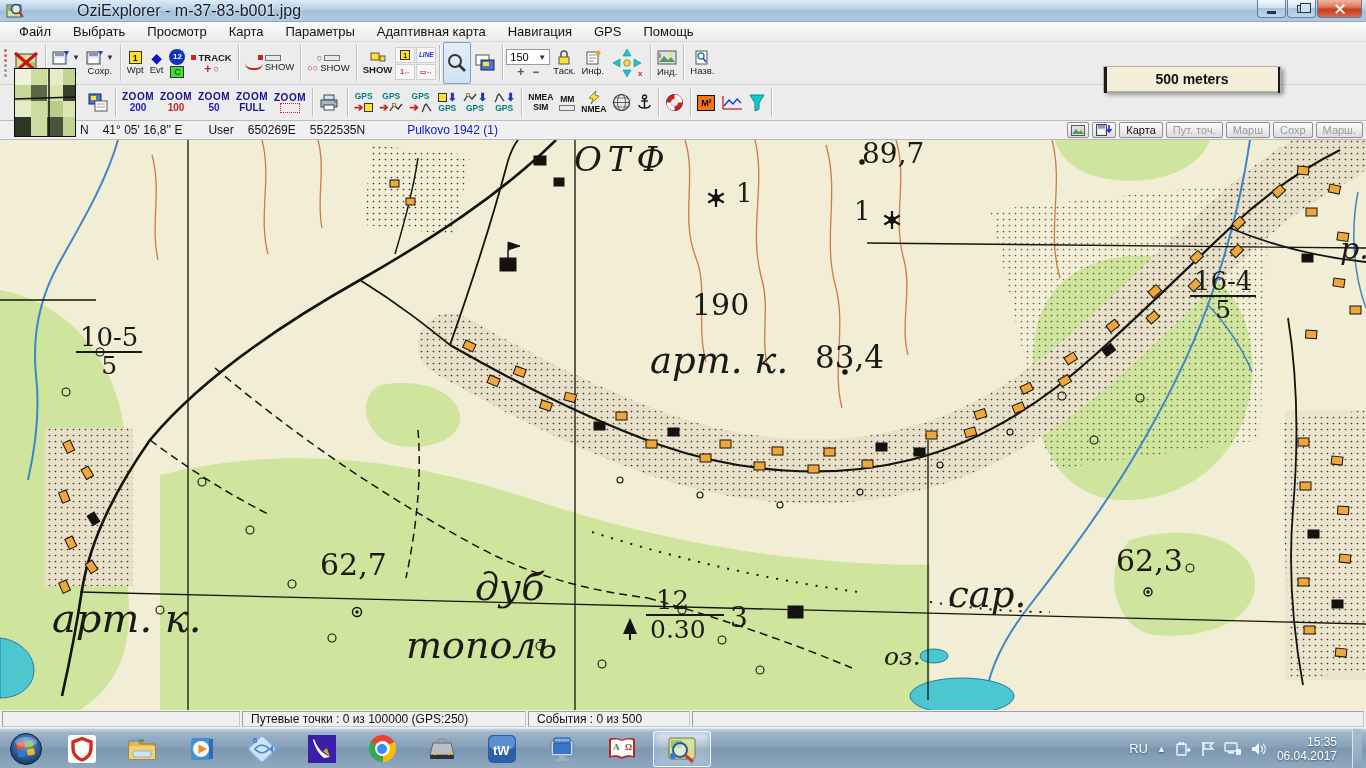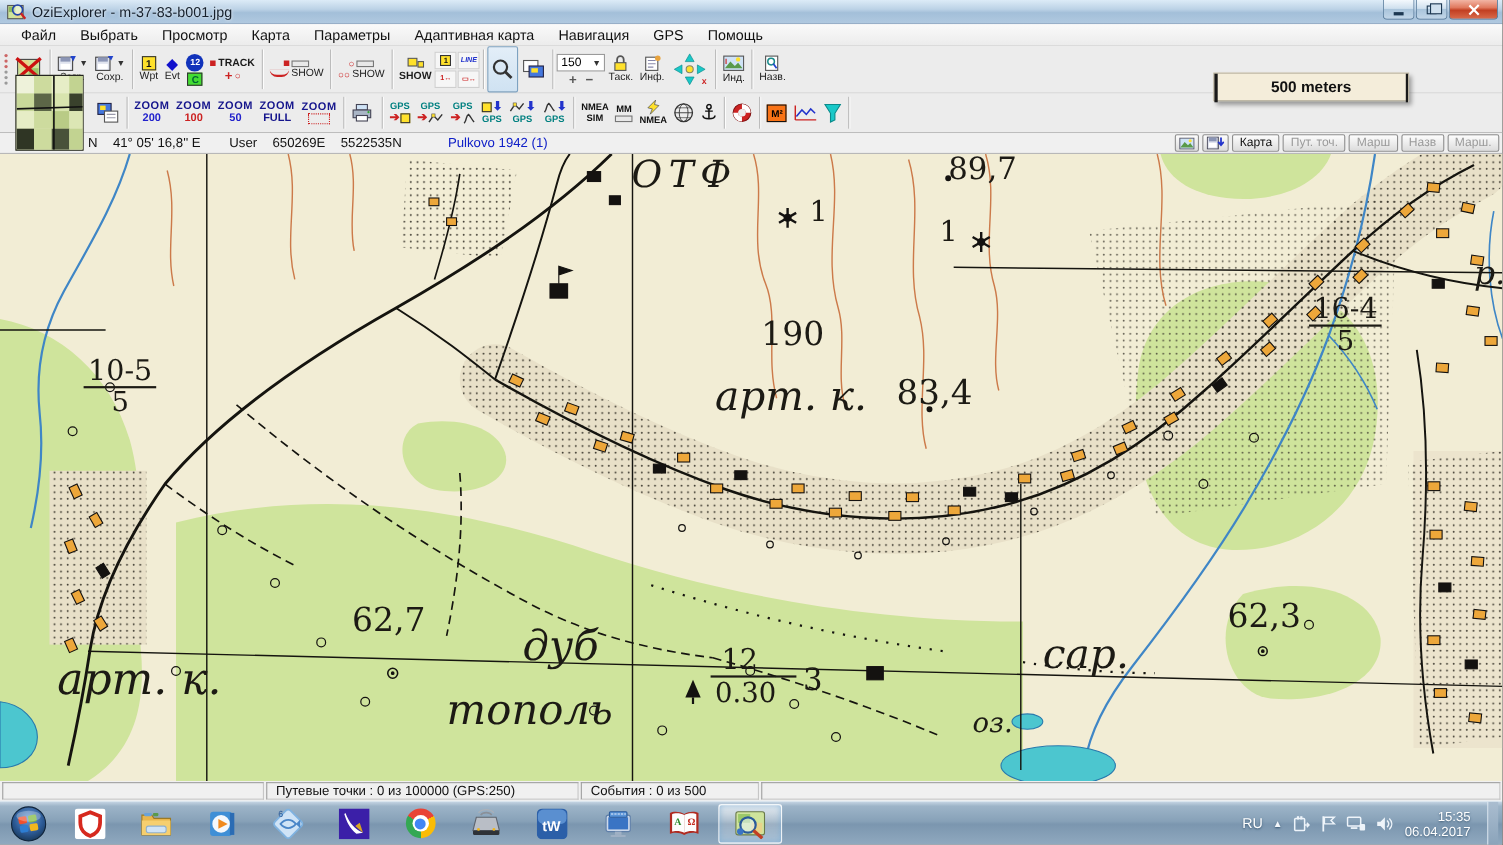--- a/index.html
+++ b/index.html
@@ -4,21 +4,21 @@
 <style>
   html,body{margin:0;padding:0;background:#333;}
   *{box-sizing:border-box;}
   .screen{position:relative;width:1366px;height:768px;overflow:hidden;font-family:"Liberation Sans",sans-serif;background:#f0f0f0;}
 
   
   .titlebar{height:22px;display:flex;align-items:center;padding:0 4px;
     background:linear-gradient(180deg,#dcebf7 0%,#bcd2e6 40%,#a3bfd9 55%,#b0c9e0 100%);
     border-bottom:1px solid #8fa9c4;}
   .app-icon{width:18px;height:16px;margin:0 5px 0 2px;display:inline-block;}
-  .title-text{font-size:13px;color:#16202c;text-shadow:0 0 3px #fff;}
+  .title-text{font-size:16px;color:#16202c;text-shadow:0 0 3px #fff;margin-left:48px;}
   .win-controls{margin-left:auto;display:flex;align-self:flex-start;}
   .winbtn{width:29px;height:18px;border:1px solid #5e7f9d;border-top:none;border-radius:0 0 4px 4px;
     background:linear-gradient(180deg,#f4f9fd,#cfe0ee 45%,#a9c4db 50%,#c2d6e8);display:flex;align-items:center;justify-content:center;padding:0;margin-left:1px;cursor:pointer;}
   .winbtn.close{width:45px;background:linear-gradient(180deg,#f2b5a4,#e07a5f 40%,#c23f22 55%,#d96a4a);}
   .g-min{width:9px;height:3px;background:#1d3852;margin-top:7px;}
   .g-max{width:9px;height:8px;border:1px solid #1d3852;position:relative;background:transparent;}
   .g-max::after{content:"";position:absolute;left:2px;top:-3px;width:9px;height:8px;border:1px solid #1d3852;background:#cfe0ee;}
   .g-x{position:relative;width:11px;height:11px;}
   .g-x::before,.g-x::after{content:"";position:absolute;left:5px;top:0;width:2.4px;height:12px;background:#fff;}
   .g-x::before{transform:rotate(45deg);} .g-x::after{transform:rotate(-45deg);}
@@ -529,21 +529,21 @@
         <svg width="16" height="12" viewBox="0 0 16 12">
             <rect x="0.5" y="0.5" width="10" height="11" fill="#dfe3ee" stroke="#445"></rect>
             <rect x="2" y="1" width="7" height="3.5" fill="#8b95b5"></rect>
             <rect x="2" y="6" width="7" height="4" fill="#fff"></rect>
             <path d="M13,1 L13,7 M10.5,5 L13,8 L15.5,5" stroke="#2233cc" stroke-width="1.6" fill="none"></path>
           </svg>
       </button>
       <button class="cbtn">Карта</button>
       <button class="cbtn dis">Пут. точ.</button>
       <button class="cbtn dis">Марш</button>
-      <button class="cbtn dis">Назв</button>
+      <button class="cbtn dis">Сохр</button>
       <button class="cbtn dis">Марш.</button>
     </div>
   </div>
 
   <div class="map-area">
     <svg class="map-svg" width="1366" height="570" viewBox="0 0 1366 570">
       <defs>
         <pattern id="stip" width="6" height="6" patternUnits="userSpaceOnUse">
             <circle cx="1.5" cy="1.5" r="0.85" fill="#3a362c"></circle>
           </pattern>

